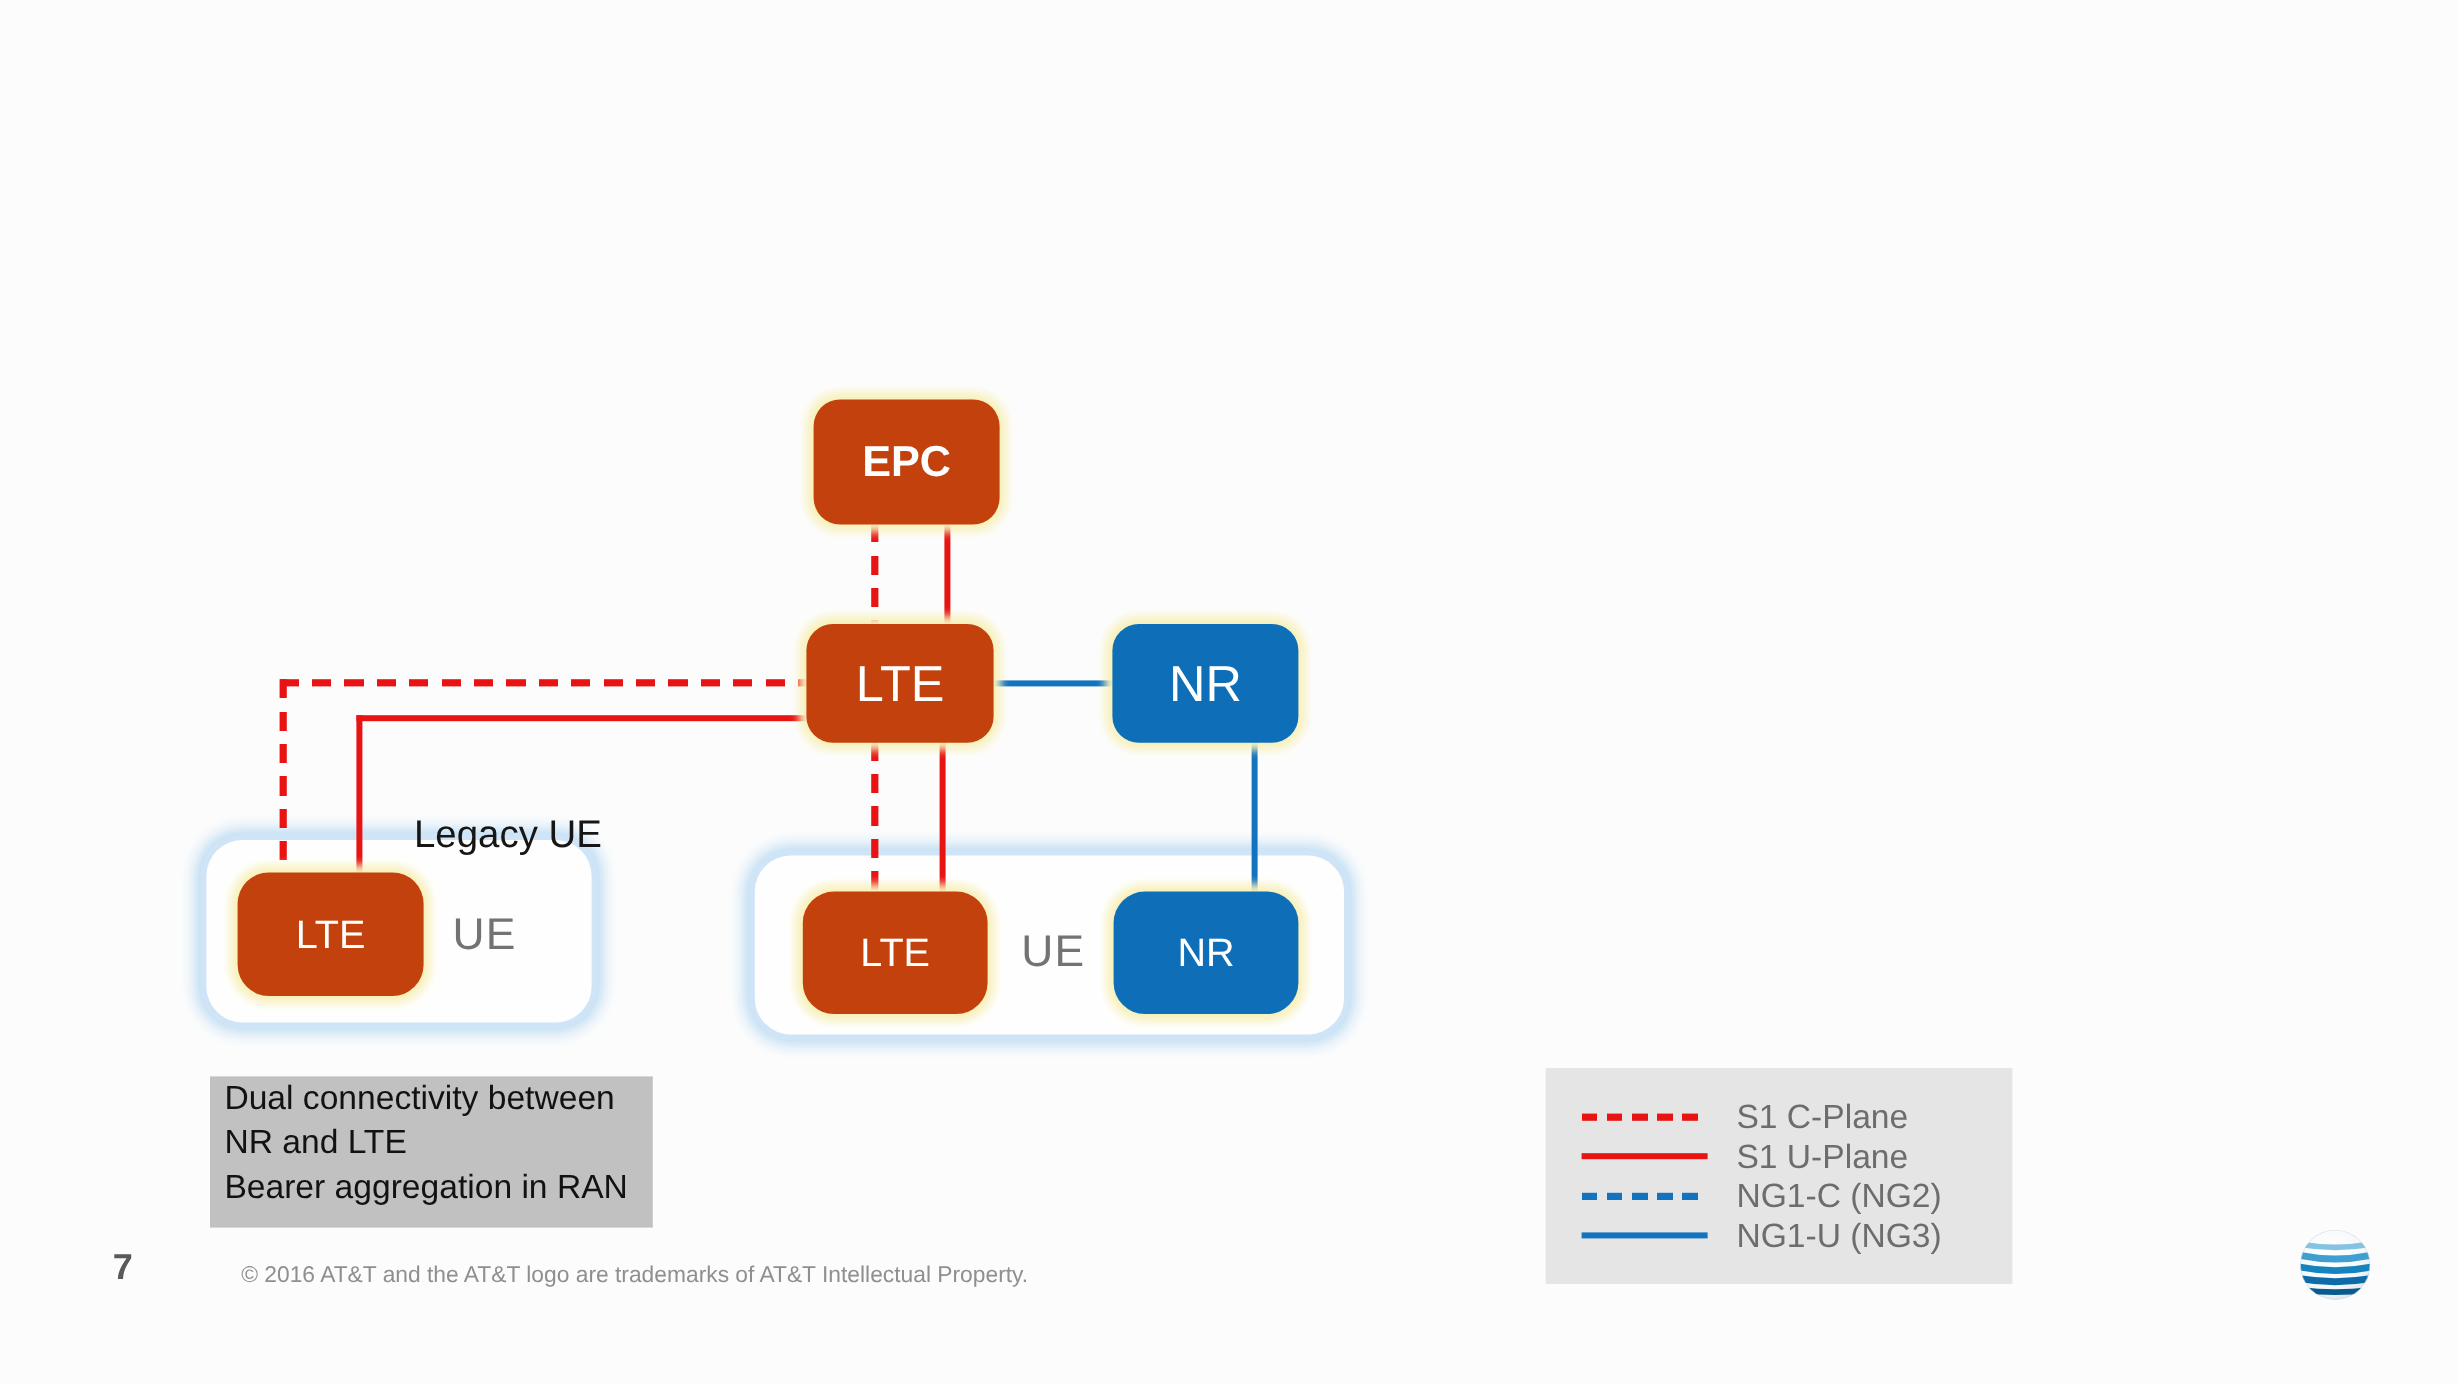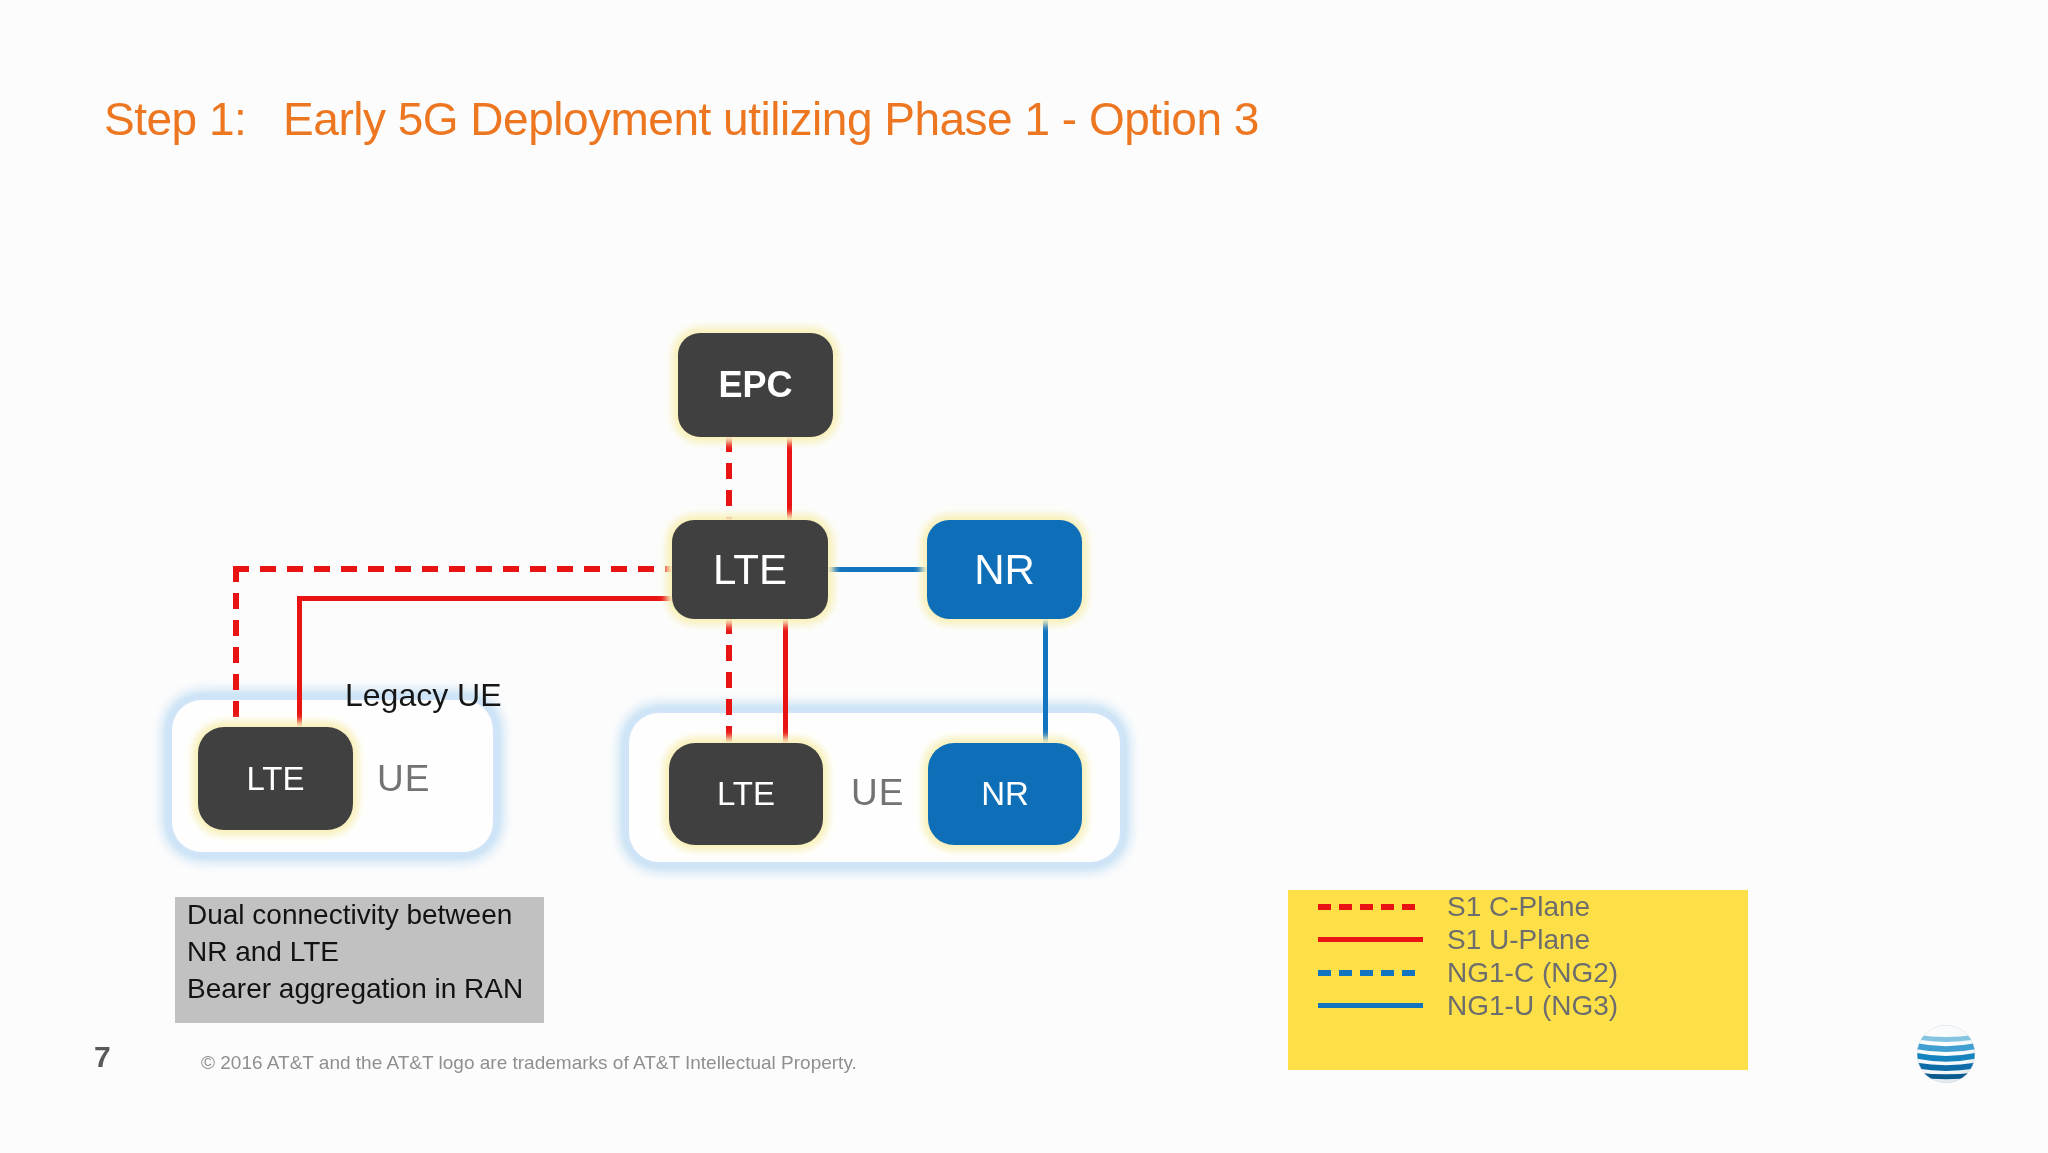--- a/index.html
+++ b/index.html
@@ -15,21 +15,21 @@
     font-size:46px;font-weight:400;letter-spacing:-0.5px;
     color:#ED7621;white-space:pre;
   }
 
   
   .node{
     position:absolute;display:flex;align-items:center;justify-content:center;
     border-radius:22px;color:#fff;
     box-shadow:0 0 7px 6px #f8f1bd;
   }
-  .node.red{background:#404040;}
+  .node.red{background:#c2410c;}
   .node.blue{background:#0E6FB8;text-align:right;}
   .node .lbl{color:#fff;}
 
   
   .ue-container{
     position:absolute;background:#fefefe;border-radius:30px;
     box-shadow:0 0 0 5px #cfe5f7,0 0 13px 8px #b3d7f2;
   }
 
   
@@ -51,22 +51,22 @@
 
   
   .note{
     position:absolute;left:175px;top:897px;width:369px;height:126px;
     background:#c2c1c1;color:#121212;font-size:28px;line-height:1.32;
     padding:0 0 0 12px;box-sizing:border-box;
   }
 
   
   .legend{
-    position:absolute;left:1288px;top:890px;width:460px;height:180px;
-    background:#fde047;display:flex;flex-direction:column;
+    position:absolute;left:1288px;top:890px;width:389px;height:180px;
+    background:#e5e5e5;display:flex;flex-direction:column;justify-content:center;
     padding-left:30px;box-sizing:border-box;
   }
   .legend-row{display:flex;align-items:center;height:33px;}
   .swatch{width:105px;margin-right:24px;flex:none;}
   .swatch.red-solid{height:5px;background:#E81414;}
   .swatch.blue-solid{height:5px;background:#1273BE;}
   .swatch.red-dashed{height:6px;background:repeating-linear-gradient(to right,#E81414 0 13px,transparent 13px 21px);}
   .swatch.blue-dashed{height:6px;background:repeating-linear-gradient(to right,#1273BE 0 13px,transparent 13px 21px);}
   .legend-label{font-size:28px;color:#6d6d6d;}
 
@@ -74,21 +74,20 @@
   .page-number{position:absolute;left:94px;top:1040px;font-size:30px;font-weight:bold;color:#5a5a5a;}
   .copyright{position:absolute;left:201px;top:1052px;font-size:19px;color:#8f8f8f;}
 
   .att-logo{position:absolute;left:1915px;top:1023px;width:62px;height:62px;}
 </style>
 </head>
 <body>
 
 <div class="abs" style="left:0;top:0;width:2048px;height:1153px;">
 
-  <h1 class="slide-title">Step 1:   Early 5G Deployment utilizing Phase 1 - Option 3</h1>
 
   <div>
 
     <div class="ue-container" style="left:172px;top:700px;width:321px;height:152px;"></div>
     <div class="ue-container" style="left:629px;top:713px;width:491px;height:149px;"></div>
 
     <div class="conn dash-red v" style="left:726px;top:436px;height:85px;"></div>
     <div class="conn solid-red v" style="left:787px;top:436px;height:85px;"></div>
 
     <div class="conn dash-red h" style="left:233px;top:566px;width:440px;"></div>

